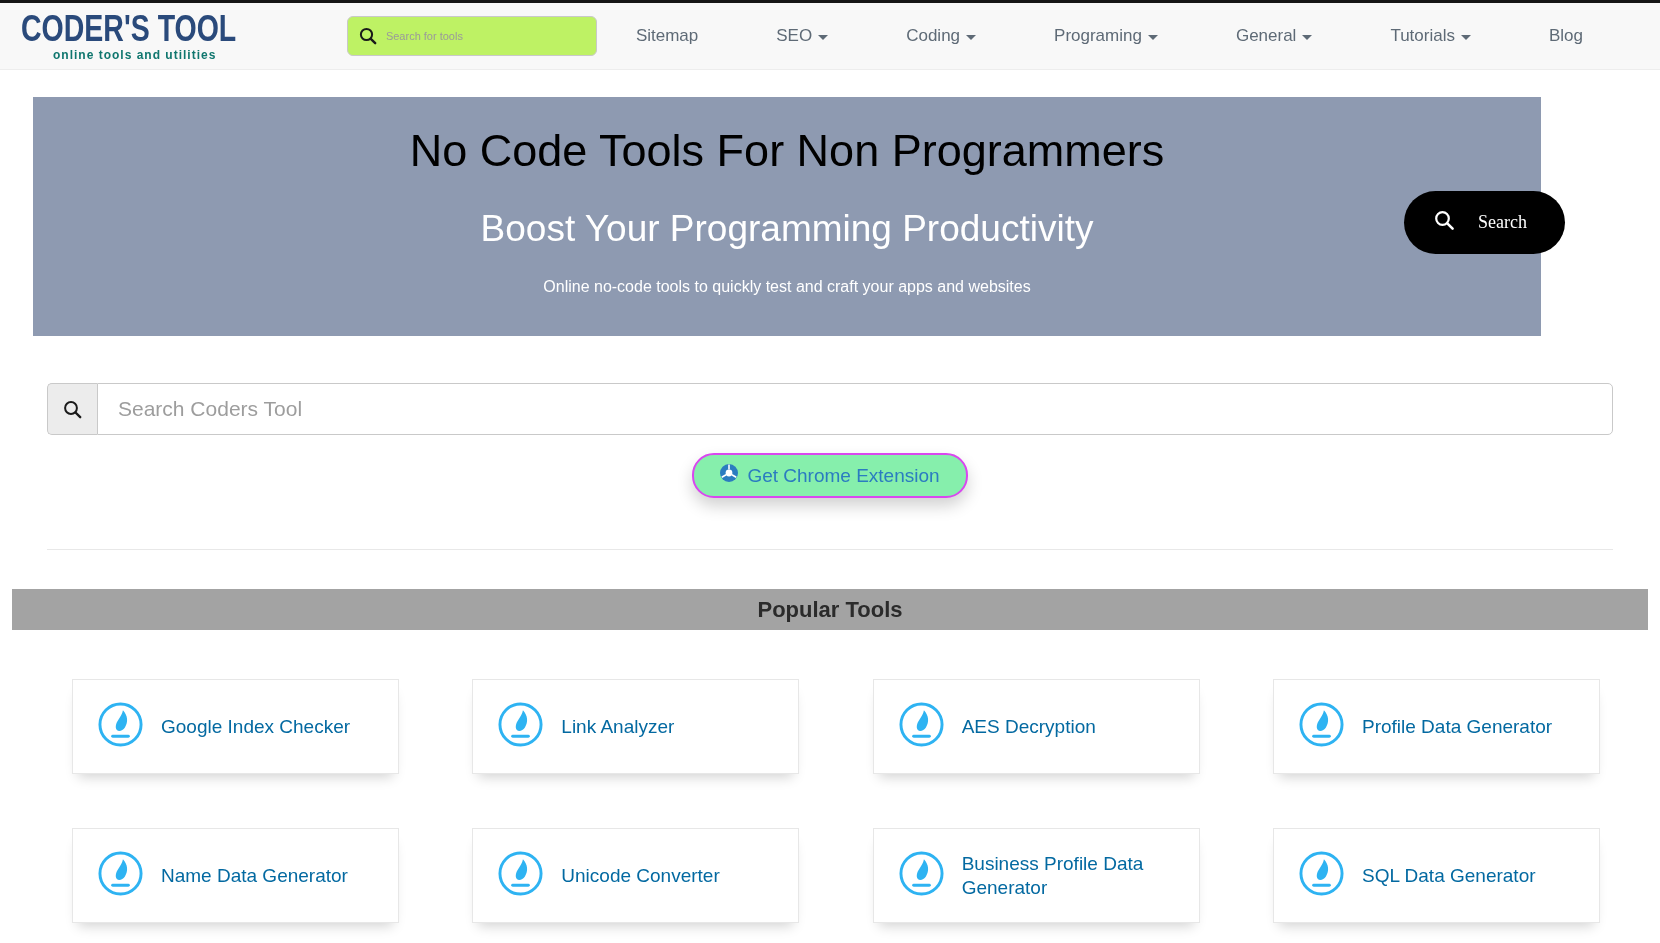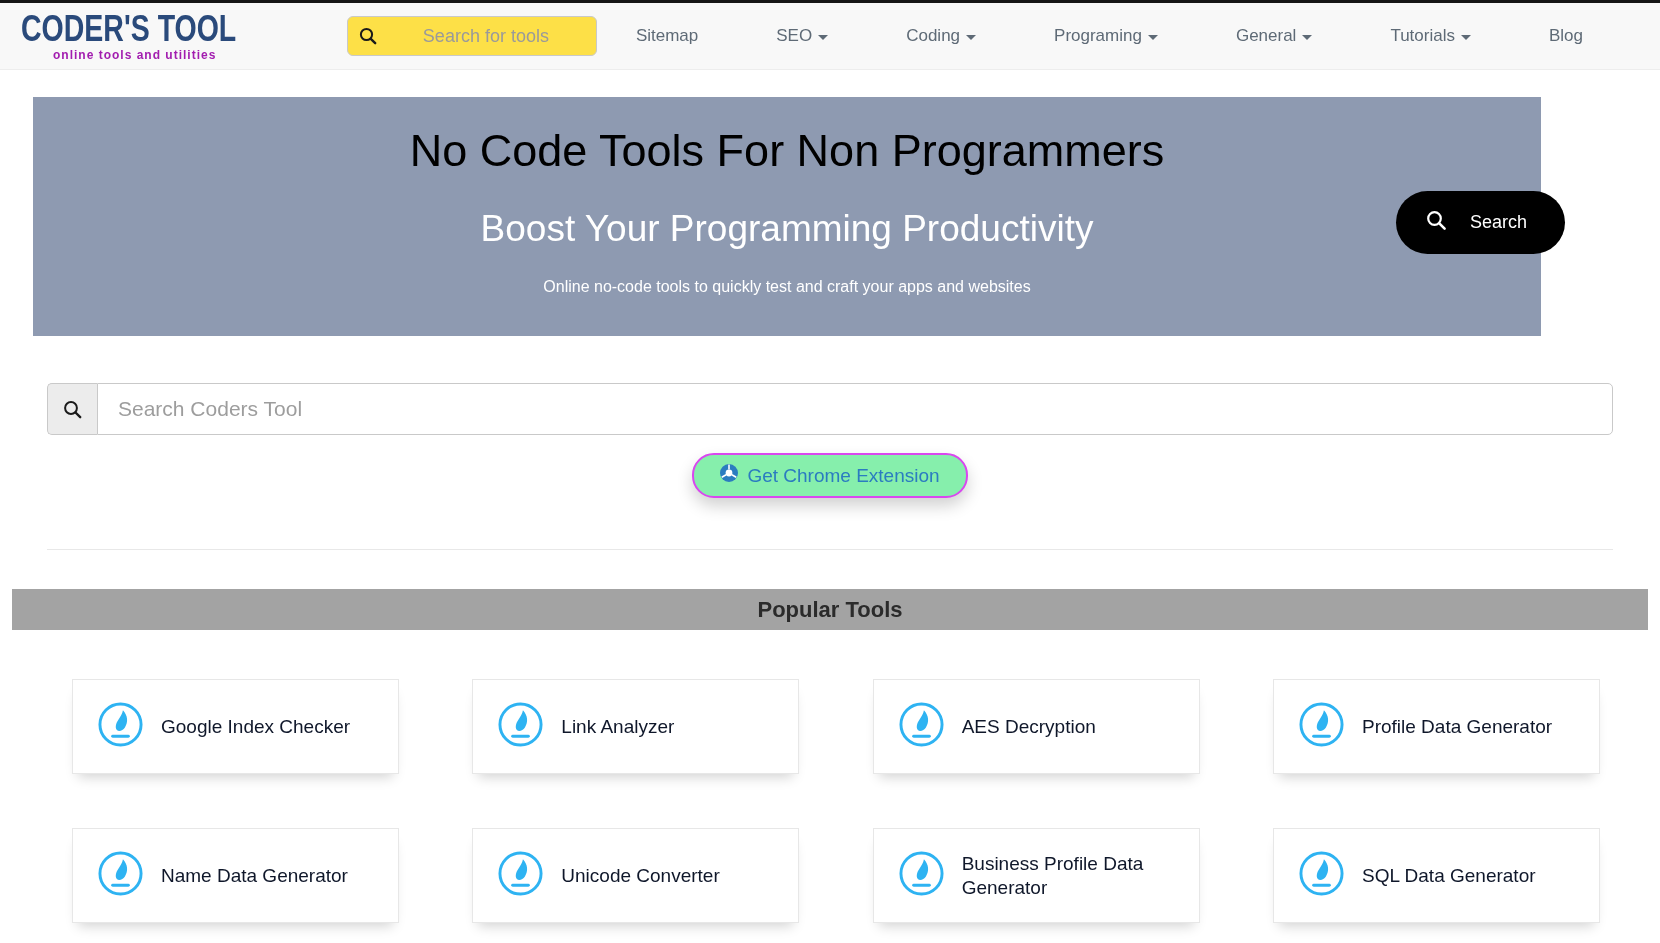--- a/index.html
+++ b/index.html
@@ -9,45 +9,45 @@
   
   .topstrip { height:3px; background:#161616; }
 
   
   .header { height:67px; background:#f8f8f8; border-bottom:1px solid #ededed;
             display:flex; align-items:center; padding:0 0 0 21px; }
   .logo-block { cursor:pointer; margin-top:2px; }
   .logo-title { display:inline-block; font-weight:700; font-size:30px; color:#2a4a7b;
                 transform:scale(0.95,1.22); transform-origin:left center; letter-spacing:0px;
                 white-space:nowrap; }
-  .logo-tagline { font-weight:700; font-size:12px; color:#a21caf; margin:2px 0 0 32px;
+  .logo-tagline { font-weight:700; font-size:12px; color:#0f766e; margin:2px 0 0 32px;
                   letter-spacing:1px; white-space:nowrap; }
   .header-spacer { flex:1; }
   .nav-search { position:relative; width:250px; height:40px; margin-right:20px; }
   .nav-search input { width:100%; height:100%; border:1px solid #c9c9c9; border-radius:6px;
-                      background:#fde047; padding:0 10px 0 38px; font-size:18px; color:#333;
-                      outline:none; font-family:"Liberation Sans", sans-serif;text-align:center;}
+                      background:#bef264; padding:0 10px 0 38px; font-size:11px; color:#333;
+                      outline:none; font-family:"Liberation Sans", sans-serif;}
   .nav-search input::placeholder { color:#9a9a9a; }
   .nav-search .mag { position:absolute; left:12px; top:11px; }
   .nav-links { display:flex; align-items:flex-start; margin-right:58px;gap:40px; }
   .nav-link { color:#5e6a76; font-size:17px; text-decoration:none; padding:10px 19px;
               cursor:pointer; display:flex; align-items:center; white-space:nowrap; }
   .caret { width:0; height:0; border-left:5px solid transparent; border-right:5px solid transparent;
            border-top:5px solid #5e6a76; margin-left:6px; margin-top:3px; }
 
   
   .hero { position:relative; margin:27px 0 0 33px; width:1508px; height:239px;
           background:#8e9ab1; text-align:center; padding-top:28px; }
   .hero-title { font-size:45px; line-height:52px; font-weight:400; color:#000; }
   .hero-subtitle { font-size:37px; line-height:43px; font-weight:400; color:#fff; margin-top:30px; }
   .hero-tagline { font-size:16px; line-height:30px; font-weight:400; color:#fff; margin-top:22px; }
   .hero-search-btn { position:absolute; top:94px; right:-24px; height:63px; padding:0 38px 0 30px;
           background:#000; color:#fff; border:none; border-radius:32px; font-size:18px;
           display:flex; align-items:center; gap:23px; cursor:pointer;
-          font-family:Liberation Sans, sans-serif; }
+          font-family:Liberation Serif, serif; }
 
   
   .search-row { margin:47px 47px 0 47px; display:flex; height:52px; }
   .search-addon { width:50px; background:#ececec; border:1px solid #c9c9c9; border-right:none;
                   border-radius:5px 0 0 5px; display:flex; align-items:center; justify-content:center; }
   .search-row input { flex:1; border:1px solid #c9c9c9; border-radius:0 5px 5px 0; font-size:21px;
                   padding:0 20px; color:#333; outline:none; background:#fff;
                   font-family:"Liberation Sans", sans-serif; }
   .search-row input::placeholder { color:#9d9d9d; }
 
@@ -64,21 +64,21 @@
   
   .popular-band { margin:39px 12px 0 12px; height:41px; background:#a3a3a3;
                   display:flex; align-items:center; justify-content:center; }
   .popular-heading { font-size:22px; font-weight:700; color:#2b2b2b; }
   .tools-grid { width:1528px; margin:49px 0 0 72px; display:grid;
                 grid-template-columns:repeat(4,327px); justify-content:space-between;
                 row-gap:54px; }
   .tool-card { height:95px; background:#fff; border:1px solid #e7e7e7;
                box-shadow:0 9px 12px -6px rgba(0,0,0,0.18);
                display:flex; align-items:center; padding-left:24px; gap:17px; cursor:pointer; }
-  .tool-label { font-size:19px; color:#0f172a; line-height:1.25; padding-right:8px; }
+  .tool-label { font-size:19px; color:#0369a1; line-height:1.25; padding-right:8px; }
 </style>
 </head>
 <body>
 
 <div class="topstrip"></div>
 
 <div class="header">
   <div class="logo-block">
     <div class="logo-title">CODER'S TOOL</div>
     <div class="logo-tagline">online tools and utilities</div>

